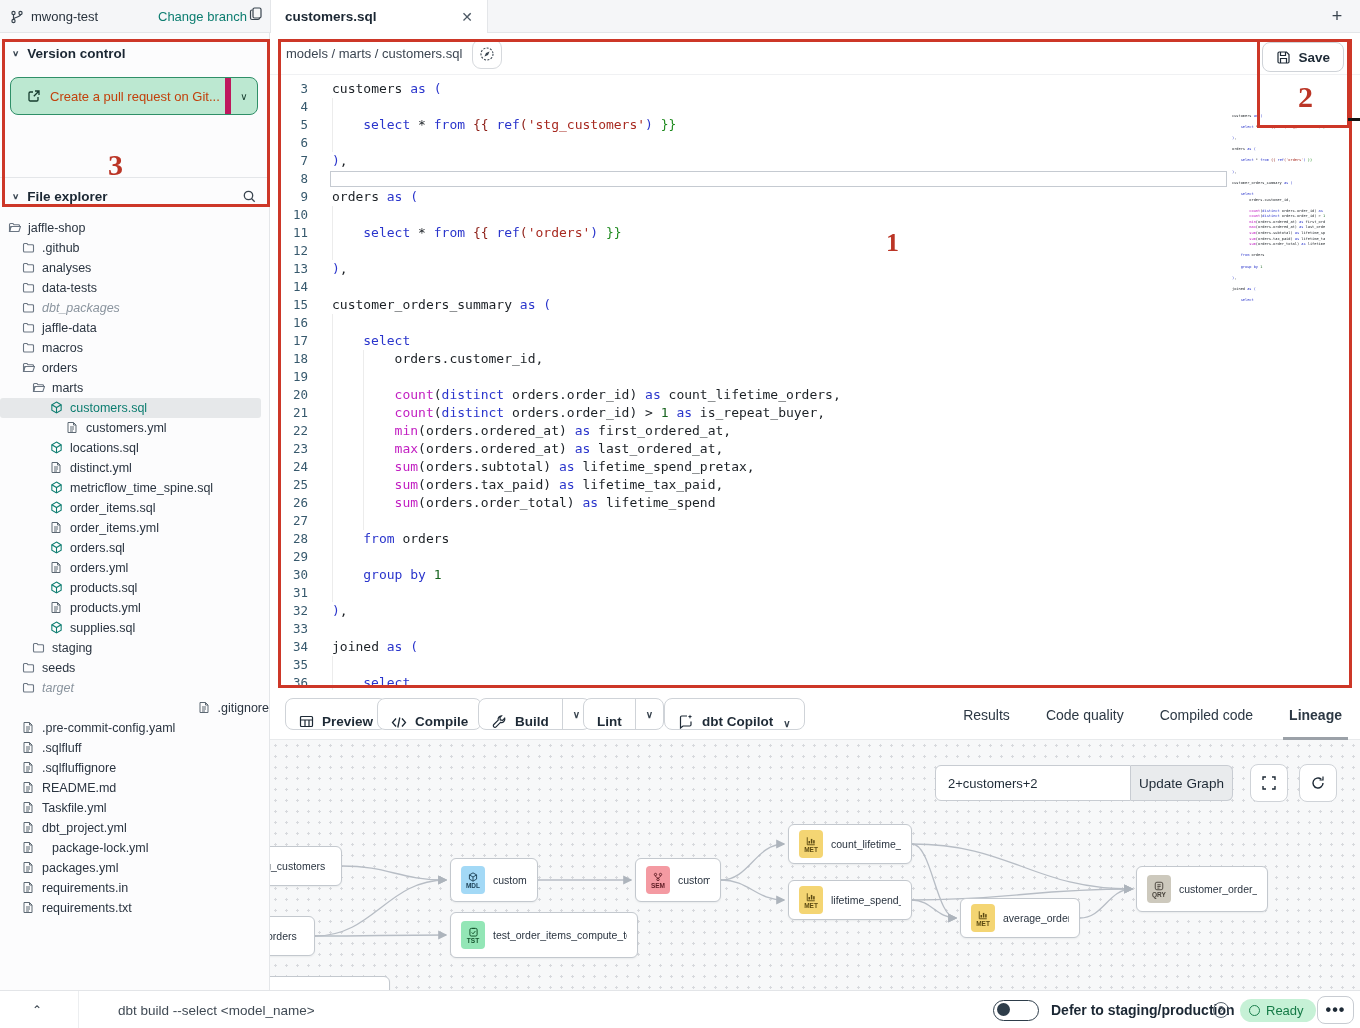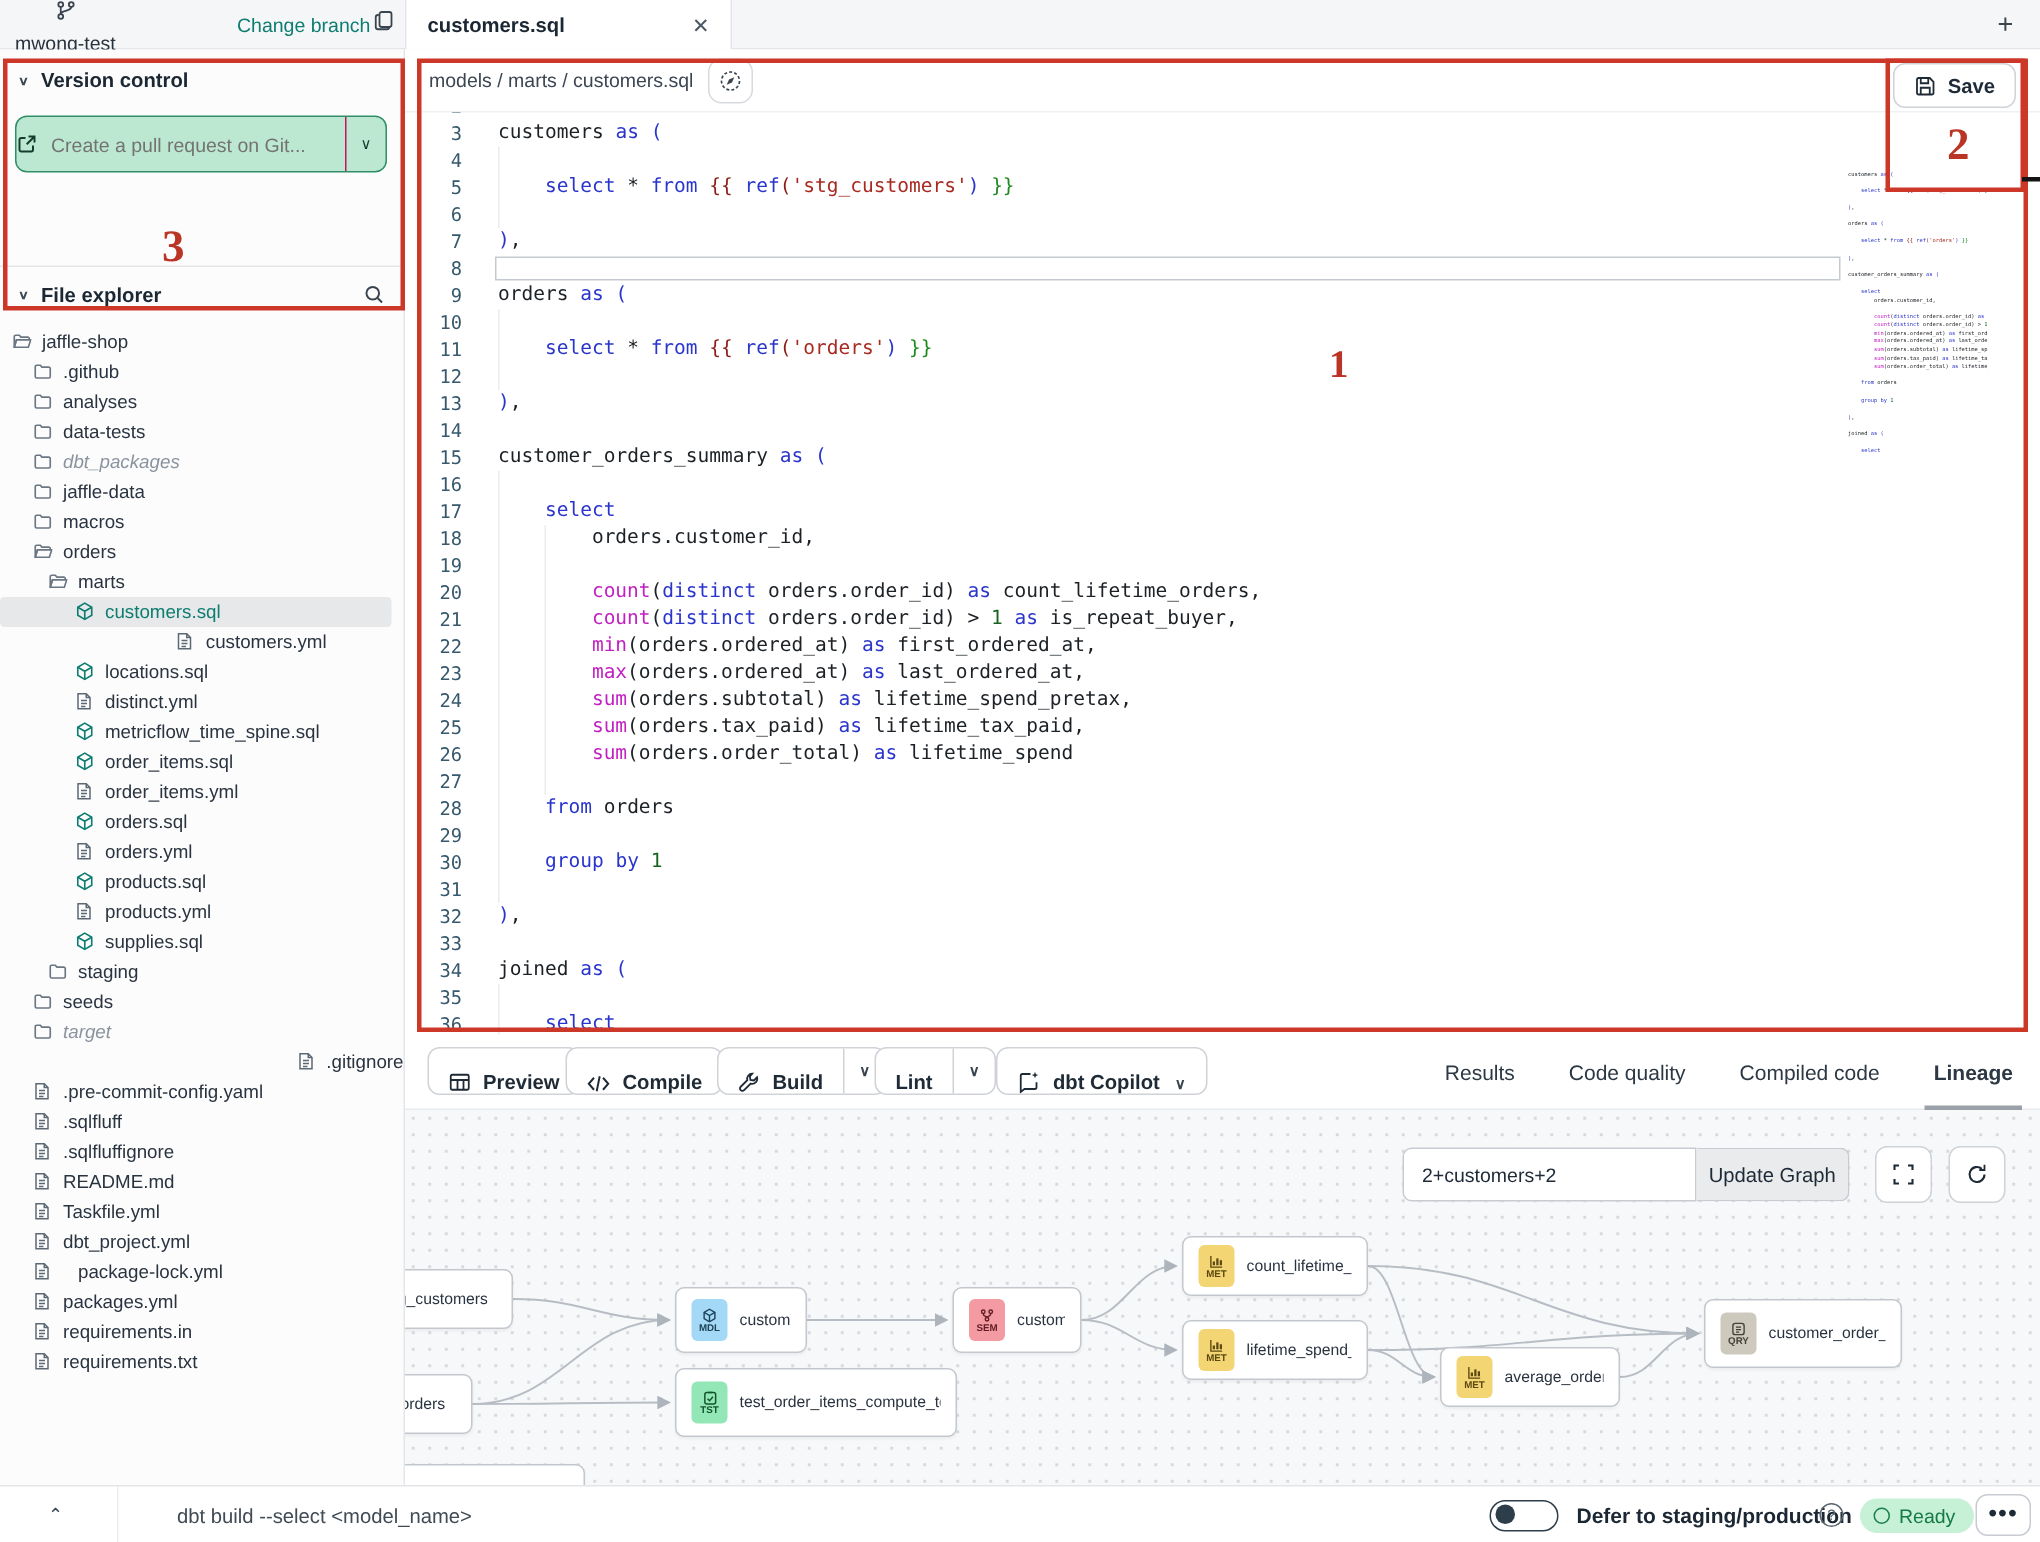--- a/index.html
+++ b/index.html
@@ -1,35 +1,35 @@
 <!DOCTYPE html>
 <html><head>
 <meta charset="utf-8">
 <style>
   * { margin:0; padding:0; box-sizing:border-box; }
   html,body { width:1360px; height:1028px; font-family:"Liberation Sans",sans-serif; background:#fff; }
   #app { position:relative; width:1360px; height:1028px; overflow:hidden; background:#fff; color:#1e2a36; }
 
   
   .topbar { position:absolute; left:0; top:0; width:1360px; height:33px; background:#f5f6f8; border-bottom:1px solid #e4e6e9; }
-  .branch-wrap { position:absolute; left:10px; top:0; height:33px; display:flex; align-items:center; gap:7px;flex-direction:column; }
+  .branch-wrap { position:absolute; left:10px; top:0; height:33px; display:flex; align-items:center; gap:7px; }
   .branch-name { font-size:13px; color:#28323c; }
   .change-branch { position:absolute; left:158px; top:0; height:33px; display:flex; align-items:center; font-size:13px; color:#0c7d70; cursor:pointer; }
   .copy-docs { position:absolute; left:248px; top:6px; }
   .toptab { position:absolute; left:270px; top:0; width:218px; height:33px; background:#fff; border-left:1px solid #e4e6e9; border-right:1px solid #e4e6e9; display:flex; align-items:center; padding:0 14px; }
   .toptab .ttitle { font-size:13.5px; font-weight:700; color:#1b2733; }
   .toptab .tclose { margin-left:auto; font-size:14px; color:#4c5864; cursor:pointer; }
   .newtab { position:absolute; right:12px; top:5px; width:22px; height:22px; font-size:18px; color:#39444f; display:flex; align-items:center; justify-content:center; cursor:pointer; }
 
   
   .sidebar { position:absolute; left:0; top:33px; width:270px; height:957px; background:#fcfcfd; border-right:1px solid #e4e6e9; }
   .side-header { display:flex; align-items:center; gap:8px; padding:13px 12px 8px 12px; font-size:13.5px; font-weight:700; color:#1b2733; cursor:pointer; }
   .chev { font-size:10px; color:#3b4753; transform:scaleY(.8); }
   .vc-btn { margin:8px 10px 0 10px; width:248px; height:38px; display:flex; border:1px solid #2f8f68; border-radius:8px; overflow:hidden; background:#bce8d1; cursor:pointer; }
-  .vc-btn .main { flex:1; display:flex; align-items:center; gap:9px; padding:0 0; font-size:13px; color:#737373; border-right:1px solid #be185d; white-space:nowrap; overflow:hidden; }
+  .vc-btn .main { flex:1; display:flex; align-items:center; gap:9px; padding:0 16px; font-size:13px; color:#c2410c; border-right:6px solid #be185d; white-space:nowrap; overflow:hidden; }
   .vc-btn .dd { width:26px; display:flex; align-items:center; justify-content:center; color:#143b2d; font-size:10px; }
   .side-divider { margin-top:62px; border-bottom:1px solid #e4e6e9; }
   .fe-header { display:flex; align-items:center; padding:11px 12px 6px 12px; }
   .fe-header .ttl { display:flex; gap:8px; align-items:center; font-size:13.5px; font-weight:700; color:#1b2733; cursor:pointer; }
   .fe-search { margin-left:auto; cursor:pointer; }
   .tree { margin-top:8px; }
   .trow { height:20px; display:flex; align-items:center; gap:6px; font-size:12.5px; color:#2a3440; cursor:pointer; white-space:nowrap; }
   .trow .ticon { display:flex; width:14px; height:14px; flex:none; }
   .trow.muted { color:#8a949e; font-style:italic; }
   .trow.sel { background:#e6e8ea; border-radius:3px; margin-right:8px; color:#0c7d70; }
@@ -235,21 +235,21 @@
         </div>
         <div class="trow sel" style="padding-left: 50px;">
           <span class="ticon">
             <svg width="13" height="13" viewBox="0 0 12 12" fill="none" stroke="#0c7d70" stroke-width="1">
               <path d="M6 1l4.3 2.5v5L6 11 1.7 8.5v-5z"></path>
               <path d="M1.7 3.5L6 6l4.3-2.5M6 6v5"></path>
             </svg>
           </span>
           <span>customers.sql</span>
         </div>
-        <div class="trow" style="padding-left: 66px; justify-content: center;">
+        <div class="trow" style="padding-left: 66px;">
           <span class="ticon">
             <svg width="12" height="13" viewBox="0 0 12 13" fill="none" stroke="#5c6873" stroke-width="1">
               <path d="M2 1.5h5.5L10 4v7.5H2z"></path>
               <path d="M7.5 1.5V4H10M4 6h4M4 8h4M4 10h3"></path>
             </svg>
           </span>
           <span>customers.yml</span>
         </div>
         <div class="trow" style="padding-left: 50px;">
           <span class="ticon">

